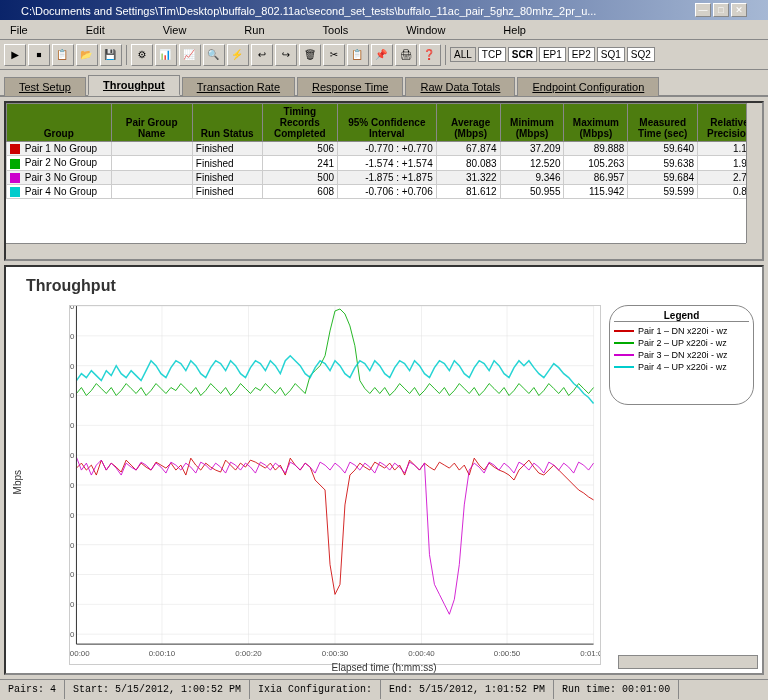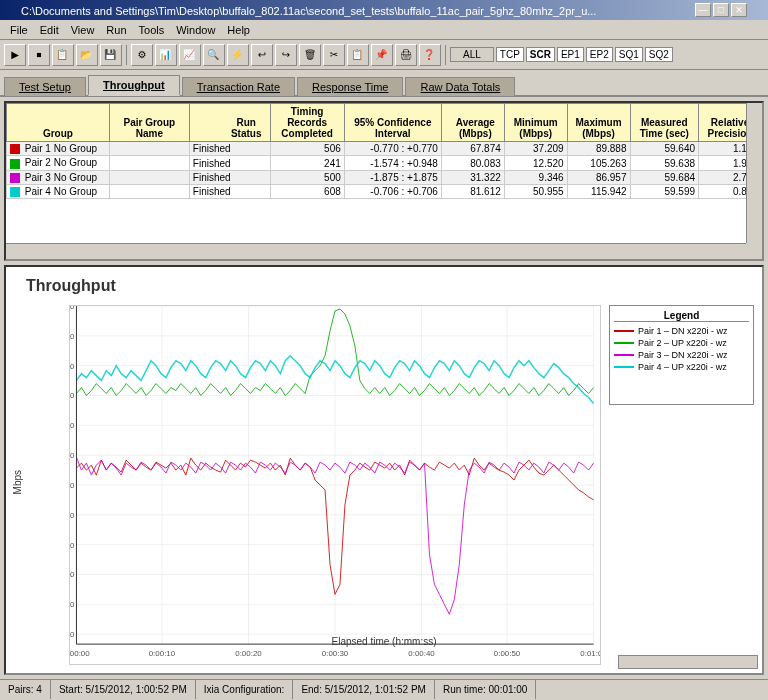--- a/index.html
+++ b/index.html
@@ -29,20 +29,21 @@
     }
 
     
     .menu-bar {
       background: #d4d0c8;
       border-bottom: 1px solid #888;
       display: flex;
       padding: 2px 4px;
       height: 20px;
       align-items: center;
+      gap: 46px;
     }
     .menu-item { padding: 2px 6px; cursor: pointer; font-size: 11px; }
 
     
     .toolbar {
       background: #d4d0c8;
       border-bottom: 1px solid #888;
       padding: 2px 4px;
       display: flex;
       align-items: center;
@@ -105,21 +106,21 @@
       height: 180px;
       overflow: hidden;
       position: relative;
     }
     .data-table {
       width: 100%;
       border-collapse: collapse;
       font-size: 10px;
     }
     .data-table th {
-      background: #fef9c3;
+      background: #4d7c0f;
       border: 1px solid #888;
       padding: 2px 3px;
       text-align: center;
       font-weight: bold;
       vertical-align: bottom;
       font-size: 10px;
     }
     .data-table td {
       border: 1px solid #ccc;
       padding: 1px 3px;
@@ -178,20 +179,21 @@
     }
 
     
     .status-bar {
       background: #d4d0c8;
       border-top: 1px solid #888;
       display: flex;
       height: 20px;
       align-items: center;
       font-size: 10px;
+      font-family: Liberation Mono, monospace;
     }
     .status-item {
       padding: 2px 8px;
       border-right: 1px solid #888;
       height: 100%;
       display: flex;
       align-items: center;
     }
 
     
@@ -259,47 +261,48 @@
   <div class="toolbar-btn">↩</div>
   <div class="toolbar-btn">↪</div>
   <div class="toolbar-btn">🗑</div>
   <div class="toolbar-btn">✂</div>
   <div class="toolbar-btn">📋</div>
   <div class="toolbar-btn">📌</div>
   <div class="toolbar-btn">🖨</div>
   <div class="toolbar-btn">❓</div>
   <div class="toolbar-sep"></div>
   <div style="display:flex; gap:2px; font-size:9px; align-items:center;">
-    <span class="toolbar-label" style="background:#d4d0c8; border:1px solid #888; padding:1px 12px;">ALL</span>
+    <span class="toolbar-label" style="background:#d4d0c8; border:1px solid #888; padding:1px 3px;">ALL</span>
     <span class="toolbar-label" style="border:1px solid #888; padding:1px 3px;">TCP</span>
     <span class="toolbar-label" style="border:1px solid #888; padding:1px 3px;font-weight:bold;">SCR</span>
     <span class="toolbar-label" style="border:1px solid #888; padding:1px 3px;">EP1</span>
     <span class="toolbar-label" style="border:1px solid #888; padding:1px 3px;">EP2</span>
     <span class="toolbar-label" style="border:1px solid #888; padding:1px 3px;">SQ1</span>
     <span class="toolbar-label" style="border:1px solid #888; padding:1px 3px;">SQ2</span>
   </div>
 </div>
 
 <div class="tab-bar">
   <div class="tab">Test Setup</div>
   <div class="tab active">Throughput</div>
   <div class="tab">Transaction Rate</div>
   <div class="tab">Response Time</div>
   <div class="tab">Raw Data Totals</div>
+  <div class="tab">Endpoint Configuration</div>
 </div>
 
 <div class="main-content">
 
   <div class="table-area">
     <table class="data-table">
       <thead>
         <tr>
           <th style="width:90px;">Group</th>
           <th style="width:70px;">Pair Group Name</th>
-          <th style="width:60px;padding-left:36px;">Run Status</th>
+          <th style="width:60px;">Run Status</th>
           <th style="width:65px;">Timing Records Completed</th>
           <th style="width:85px;">95% Confidence Interval</th>
           <th style="width:55px;padding-left:8px;">Average (Mbps)</th>
           <th style="width:55px;">Minimum (Mbps)</th>
           <th style="width:55px;">Maximum (Mbps)</th>
           <th style="width:60px;">Measured Time (sec)</th>
           <th style="width:55px;">Relative Precision</th>
         </tr>
       </thead>
       <tbody>
@@ -319,21 +322,21 @@
           <td>1.134</td>
         </tr>
         <tr>
           <td class="left">
             <span style="display:inline-block; width:10px; height:10px; background:#00aa00; margin-right:2px; vertical-align:middle;"></span>
             Pair 2 No Group
           </td>
           <td></td>
           <td class="left">Finished</td>
           <td>241</td>
-          <td>-1.574 : +0.948</td>
+          <td>-1.574 : +1.574</td>
           <td>80.083</td>
           <td>12.520</td>
           <td>105.263</td>
           <td>59.638</td>
           <td>1.966</td>
         </tr>
         <tr>
           <td class="left">
             <span style="display:inline-block; width:10px; height:10px; background:#cc00cc; margin-right:2px; vertical-align:middle;"></span>
             Pair 3 No Group
@@ -443,42 +446,42 @@
           <text x="0" y="352">0:00:00</text>
           <text x="86" y="352">0:00:10</text>
           <text x="173" y="352">0:00:20</text>
           <text x="260" y="352">0:00:30</text>
           <text x="347" y="352">0:00:40</text>
           <text x="433" y="352">0:00:50</text>
           <text x="520" y="352">0:01:00</text>
         </g>
       </svg>
 
-      <div class="legend-box" style="margin-left:8px; width:145px; min-width:145px;">
+      <div class="legend-box" style="margin-left:8px; width:145px; min-width:145px;border-radius:19px;">
         <div class="legend-title">Legend</div>
         <div class="legend-item">
           <div class="legend-line" style="background:#cc0000;"></div>
           <span style="font-size:9px;">Pair 1 – DN x220i - wz</span>
         </div>
         <div class="legend-item">
           <div class="legend-line" style="background:#00aa00;"></div>
           <span style="font-size:9px;">Pair 2 – UP x220i - wz</span>
         </div>
         <div class="legend-item">
           <div class="legend-line" style="background:#cc00cc;"></div>
           <span style="font-size:9px;">Pair 3 – DN x220i - wz</span>
         </div>
         <div class="legend-item">
           <div class="legend-line" style="background:#00cccc;"></div>
           <span style="font-size:9px;">Pair 4 – UP x220i - wz</span>
         </div>
       </div>
     </div>
 
-    <div style="position:absolute; bottom:26px; left:50%; transform:translateX(-50%); font-size:10px; color:#333;">Elapsed time (h:mm:ss)</div>
+    <div style="position:absolute; bottom:0; left:50%; transform:translateX(-50%); font-size:10px; color:#333;">Elapsed time (h:mm:ss)</div>
 
     <div style="position:absolute; right:4px; bottom:4px; width:140px; height:14px; background:#d4d0c8; border:1px solid #888;"></div>
   </div>
 
 </div>
 
 <div class="status-bar">
   <div class="status-item">
     <span>Pairs: 4</span>
   </div>

